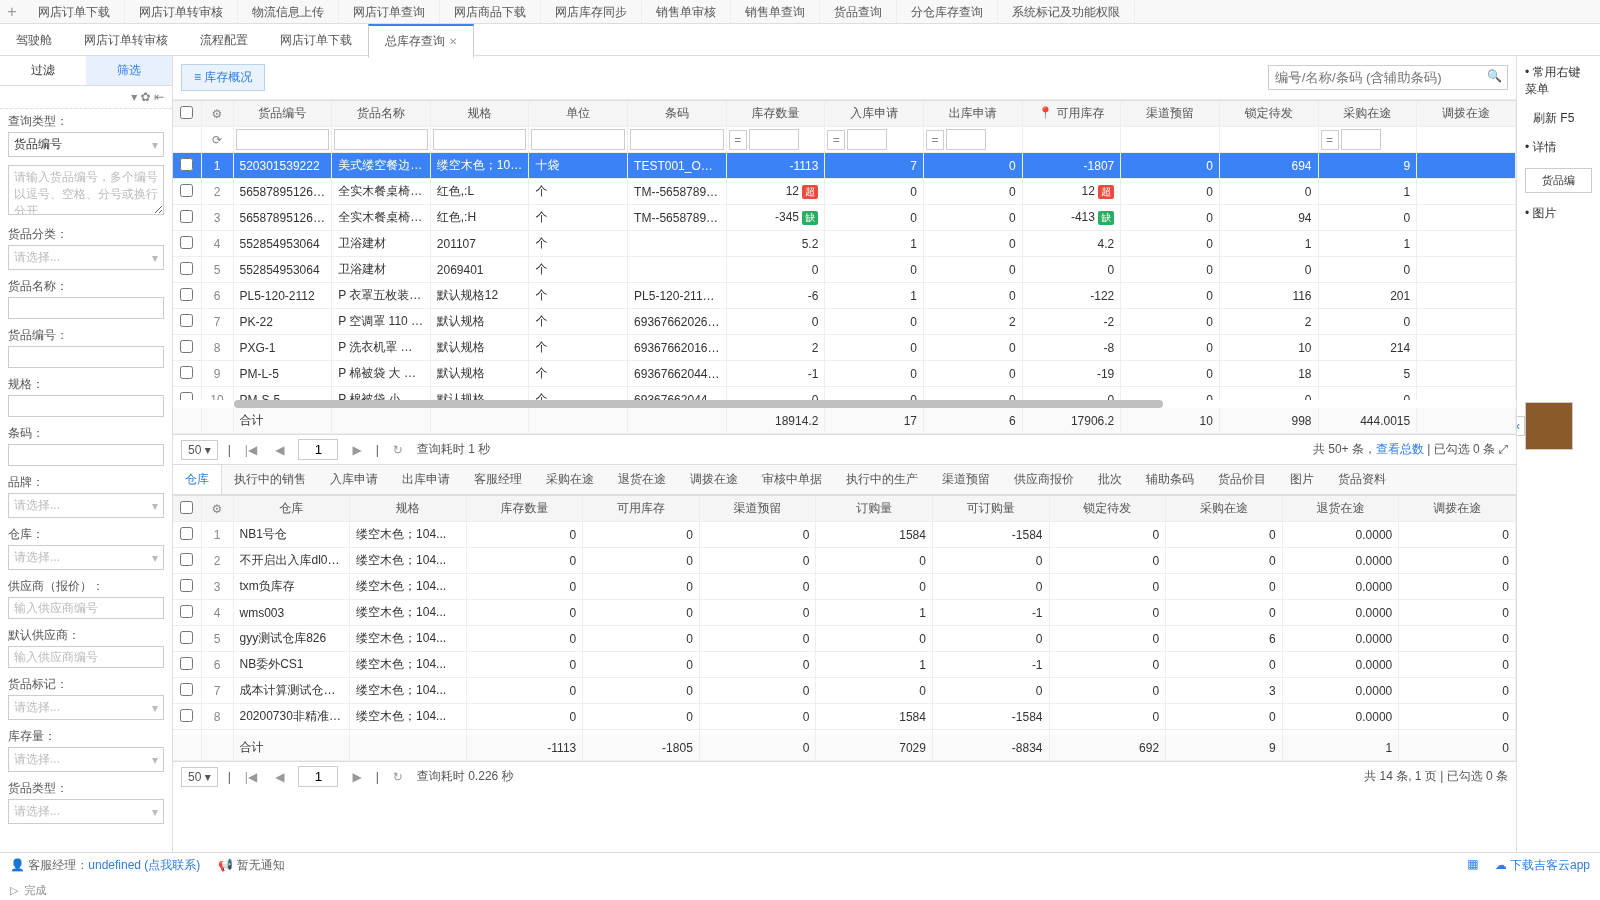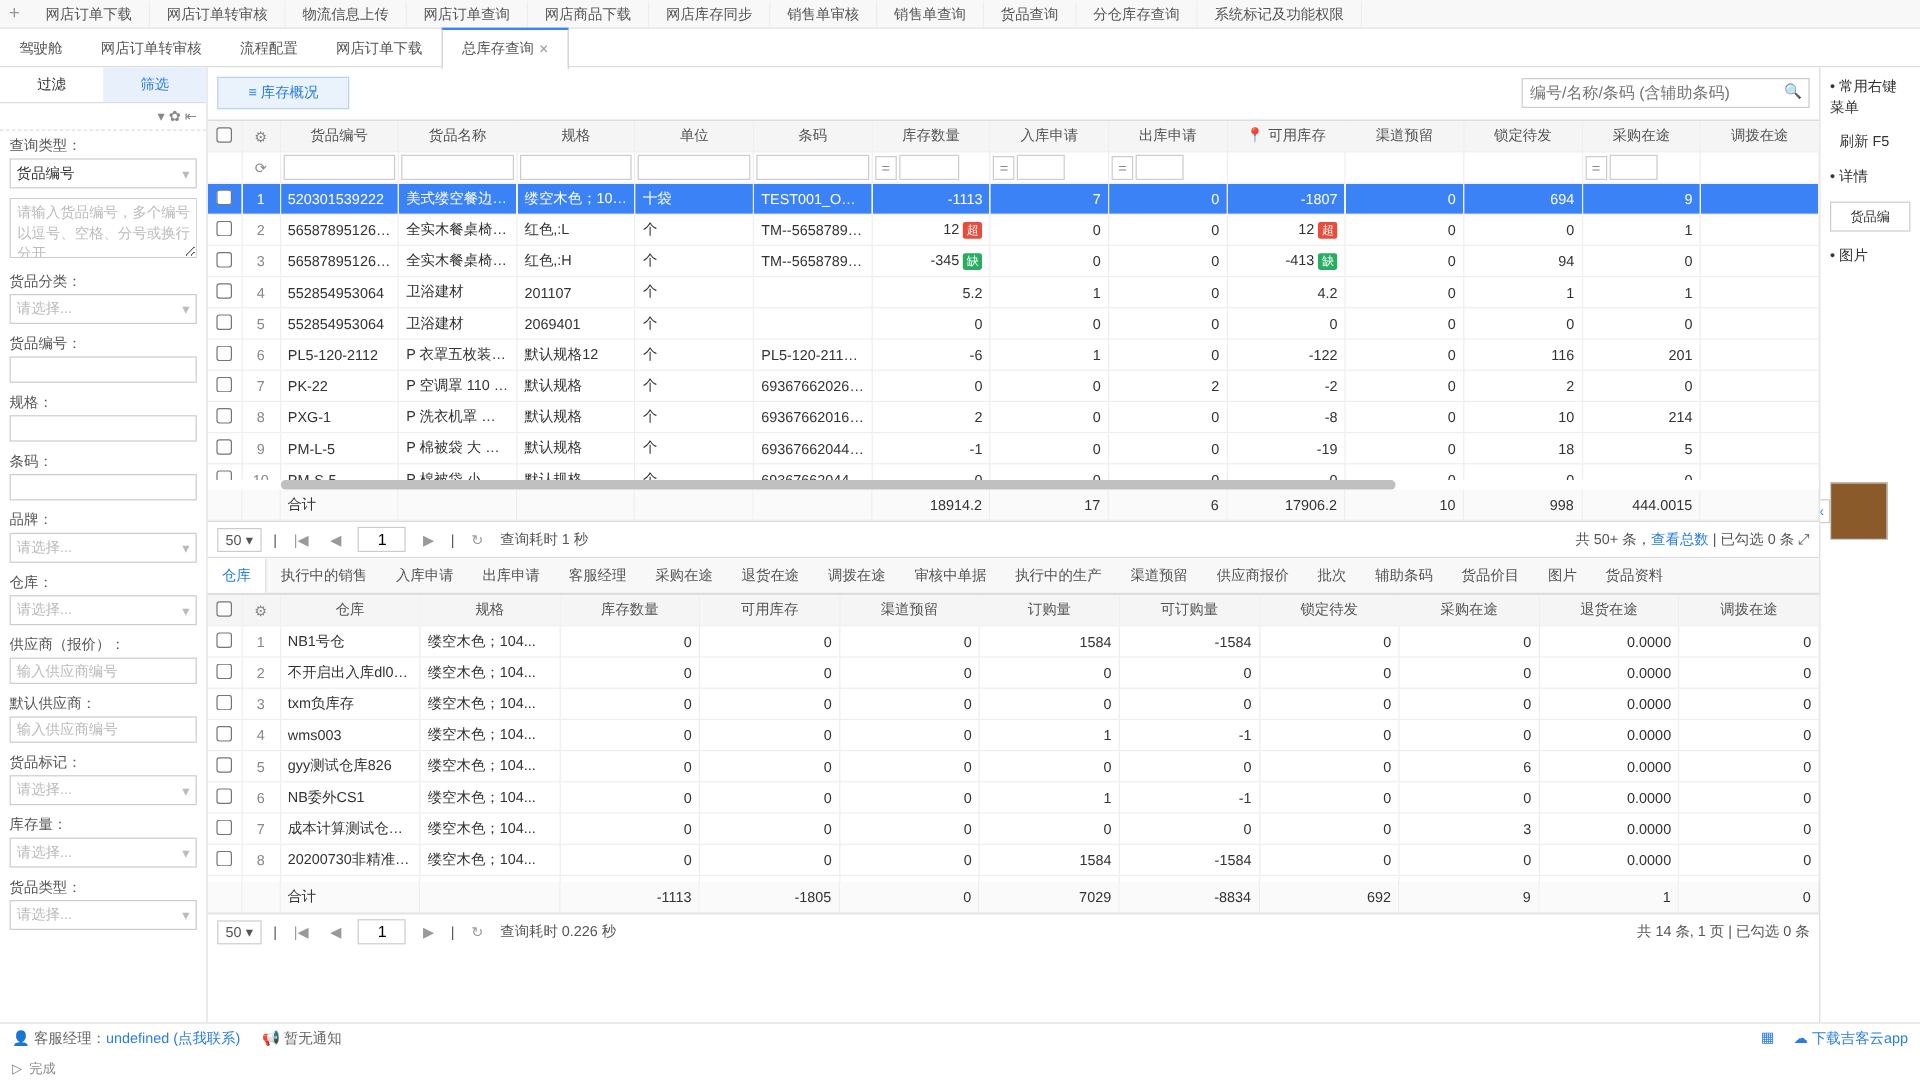--- a/index.html
+++ b/index.html
@@ -18,21 +18,21 @@
 .filter-tabs .active { background: #e8f1fb; color: #2b7de1; }
 .gear-row { text-align: right; padding: 4px 8px; color: #888; border-bottom: 1px dashed #ddd; }
 .field { padding: 4px 8px; }
 .field label { display: block; color: #555; margin-bottom: 2px; }
 .field .inp, .field select { width: 100%; border: 1px solid #ccc; padding: 3px 5px; font-size: 12px; background: #fff; }
 .field .inp::placeholder { color: #bbb; }
 .field .sel { display: flex; justify-content: space-between; align-items: center; border: 1px solid #ccc; padding: 3px 5px; color: #bbb; }
 .btn { padding: 4px 0; border: 1px solid #ccc; text-align: center; cursor: pointer; flex: 1; }
 .main { flex: 1; display: flex; flex-direction: column; overflow: hidden; }
 .toolbar { display: flex; align-items: center; padding: 8px; gap: 8px; border-bottom: 1px solid #eee; }
-.ov-btn { border: 1px solid #b8d4ea; background: #eaf3fb; color: #2b7de1; padding: 4px 25px; cursor: pointer; }
+.ov-btn { border: 1px solid #b8d4ea; background: #eaf3fb; color: #2b7de1; padding: 4px 12px; cursor: pointer; }
 .search-wrap { margin-left: auto; position: relative; }
 .search-wrap input { width: 240px; border: 1px solid #ccc; padding: 4px 26px 4px 6px; }
 .search-wrap .sicon { position: absolute; right: 6px; top: 4px; color: #999; }
 .grid { flex: 1; overflow: auto; border-top: 1px solid #ddd; }
 table { border-collapse: collapse; width: 100%; table-layout: fixed; }
 th, td { border-right: 1px solid #eee; border-bottom: 1px solid #eee; padding: 4px 6px; text-align: left; white-space: nowrap; overflow: hidden; text-overflow: ellipsis; }
 th { background: #f5f5f5; font-weight: normal; color: #555; text-align: center; }
 td.num { text-align: right; }
 .chk { width: 28px; text-align: center; }
 .rn { width: 32px; text-align: center; color: #888; }
@@ -111,20 +111,21 @@
         </div>
     </div>
     <div class="field"><textarea class="inp" rows="3" placeholder="请输入货品编号，多个编号以逗号、空格、分号或换行分开" style=""></textarea></div>
     <div class="field">
         <label>货品分类：</label>
         <div class="sel">
           <span>请选择...</span>
           <span>▾</span>
         </div>
       </div>
+    <div class="field"><label>货品名称：</label><input class="inp" style=""></div>
     <div class="field"><label>货品编号：</label><input class="inp" style=""></div>
     <div class="field"><label>规格：</label><input class="inp" style=""></div>
     <div class="field"><label>条码：</label><input class="inp" style=""></div>
     <div class="field">
         <label>品牌：</label>
         <div class="sel">
           <span>请选择...</span>
           <span>▾</span>
         </div>
       </div>

